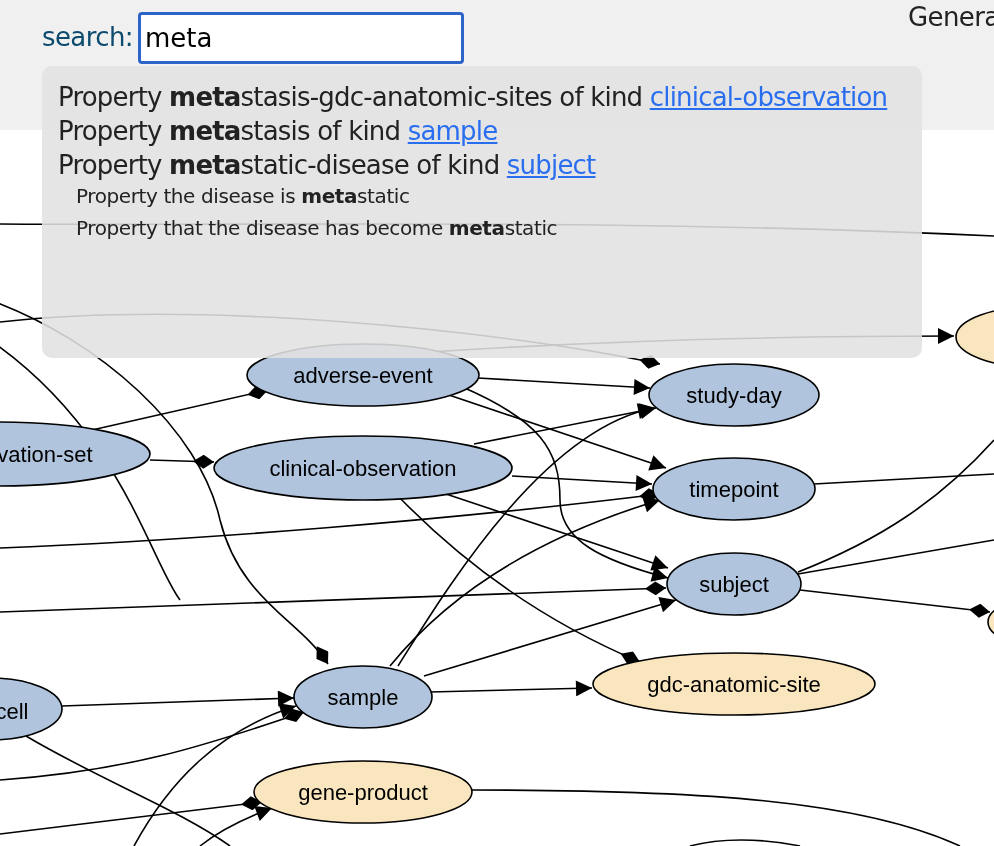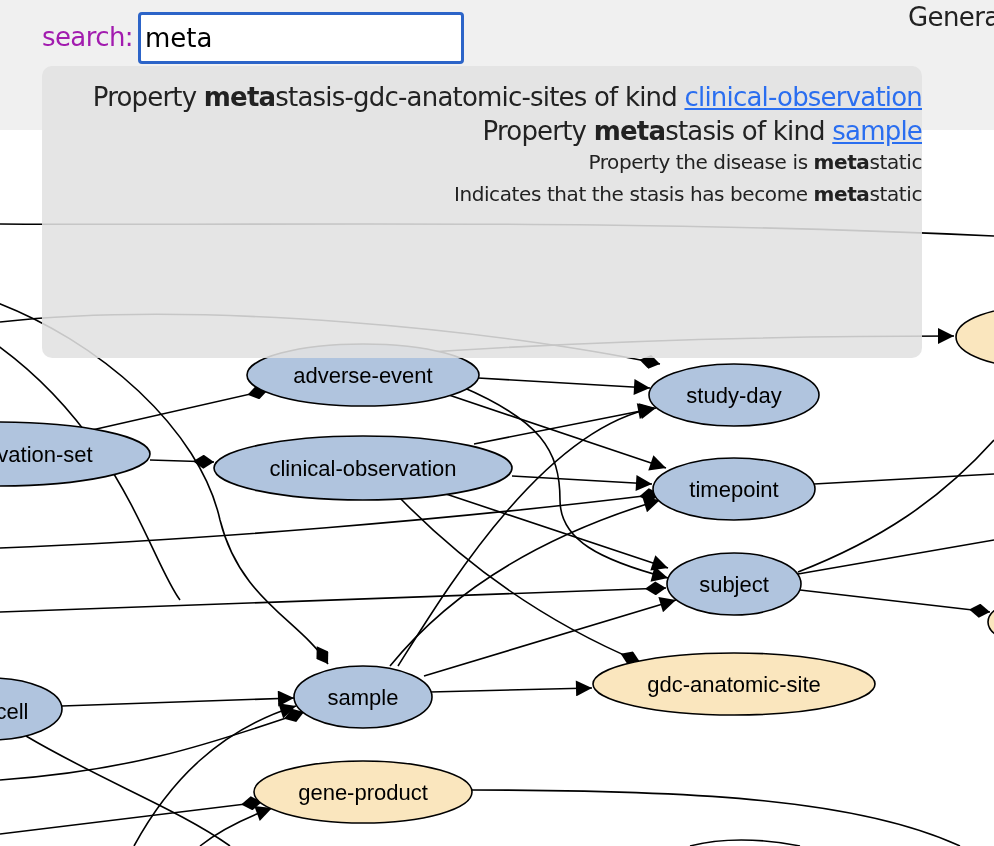--- a/index.html
+++ b/index.html
@@ -17,21 +17,21 @@
     fill: #000;
     text-anchor: middle;
     dominant-baseline: central;
   }
   .header {
     position: absolute; left: 0; top: 0; width: 994px; height: 130px;
     background: rgba(240,240,240,0.97);
   }
   .search-label {
     position: absolute; left: 42px; top: 22px;
-    font-size: 26px; color: #a21caf; font-family: "DejaVu Sans", sans-serif;
+    font-size: 26px; color: #0c4a6e; font-family: "DejaVu Sans", sans-serif;
     letter-spacing: -0.6px;
   }
   .search-input {
     position: absolute; left: 138px; top: 12px; width: 316px; height: 44px;
     border: 3px solid #2c64c8; border-radius: 4px; background: #fff;
     font-size: 26px; padding: 0 0 0 4px; box-sizing: border-box;
     font-family: "DejaVu Sans", sans-serif; color: #000; outline: none;
     width: 326px; height: 52px;
   }
   .header-right {
@@ -40,21 +40,21 @@
     letter-spacing: -0.6px;
   }
   .results {
     position: absolute; left: 42px; top: 66px; width: 880px; height: 292px;
     background: rgba(225,225,225,0.88);
     border-radius: 10px;
     box-sizing: border-box;
     padding: 14px 0 0 16px;
     color: #222;
   }
-  .result { margin: 0; text-align: right; }
+  .result { margin: 0; }
   .result-title {
     font-size: 26px; line-height: 34px; white-space: nowrap;
     letter-spacing: -0.8px;
   }
   .result-desc {
     font-size: 20px; line-height: 28px; padding-left: 18px; white-space: nowrap;
     letter-spacing: -0.4px;
     margin-bottom: 4px;
   }
   .result-title b, .result-desc b { font-weight: bold; }
@@ -178,18 +178,19 @@
 </div>
 
 <div class="results" id="results">
     <div class="result">
       <div class="result-title"><span>Property </span><b>meta</b><span>stasis-gdc-anatomic-sites</span><span> of kind </span><a class="kind-link">clinical-observation</a></div>
     </div>
     <div class="result">
       <div class="result-title"><span>Property </span><b>meta</b><span>stasis</span><span> of kind </span><a class="kind-link">sample</a></div>
     </div>
     <div class="result">
+      <div class="result-title"><span>Property </span><b>meta</b><span>static-disease</span><span> of kind </span><a class="kind-link">subject</a></div>
       <div class="result-desc"><span>Property the disease is </span><b>meta</b><span>static</span></div>
     </div>
     <div class="result">
-      <div class="result-desc"><span>Indicates that the stasis has become </span><b>meta</b><span>static</span></div>
+      <div class="result-desc"><span>Property that the disease has become </span><b>meta</b><span>static</span></div>
     </div>
   </div>
 
 </body></html>

